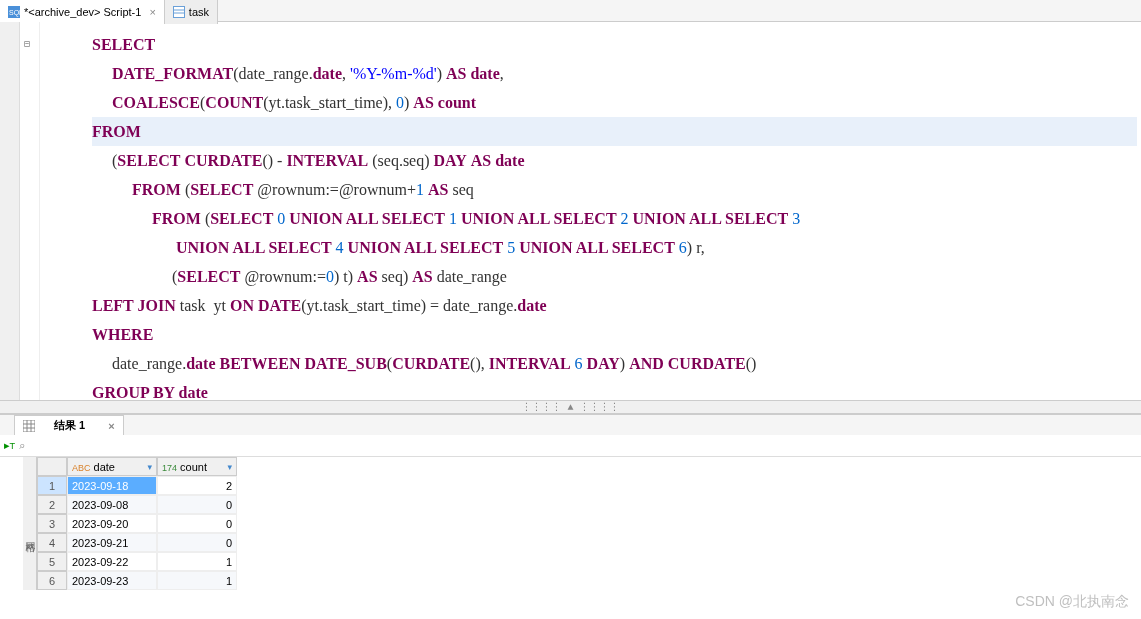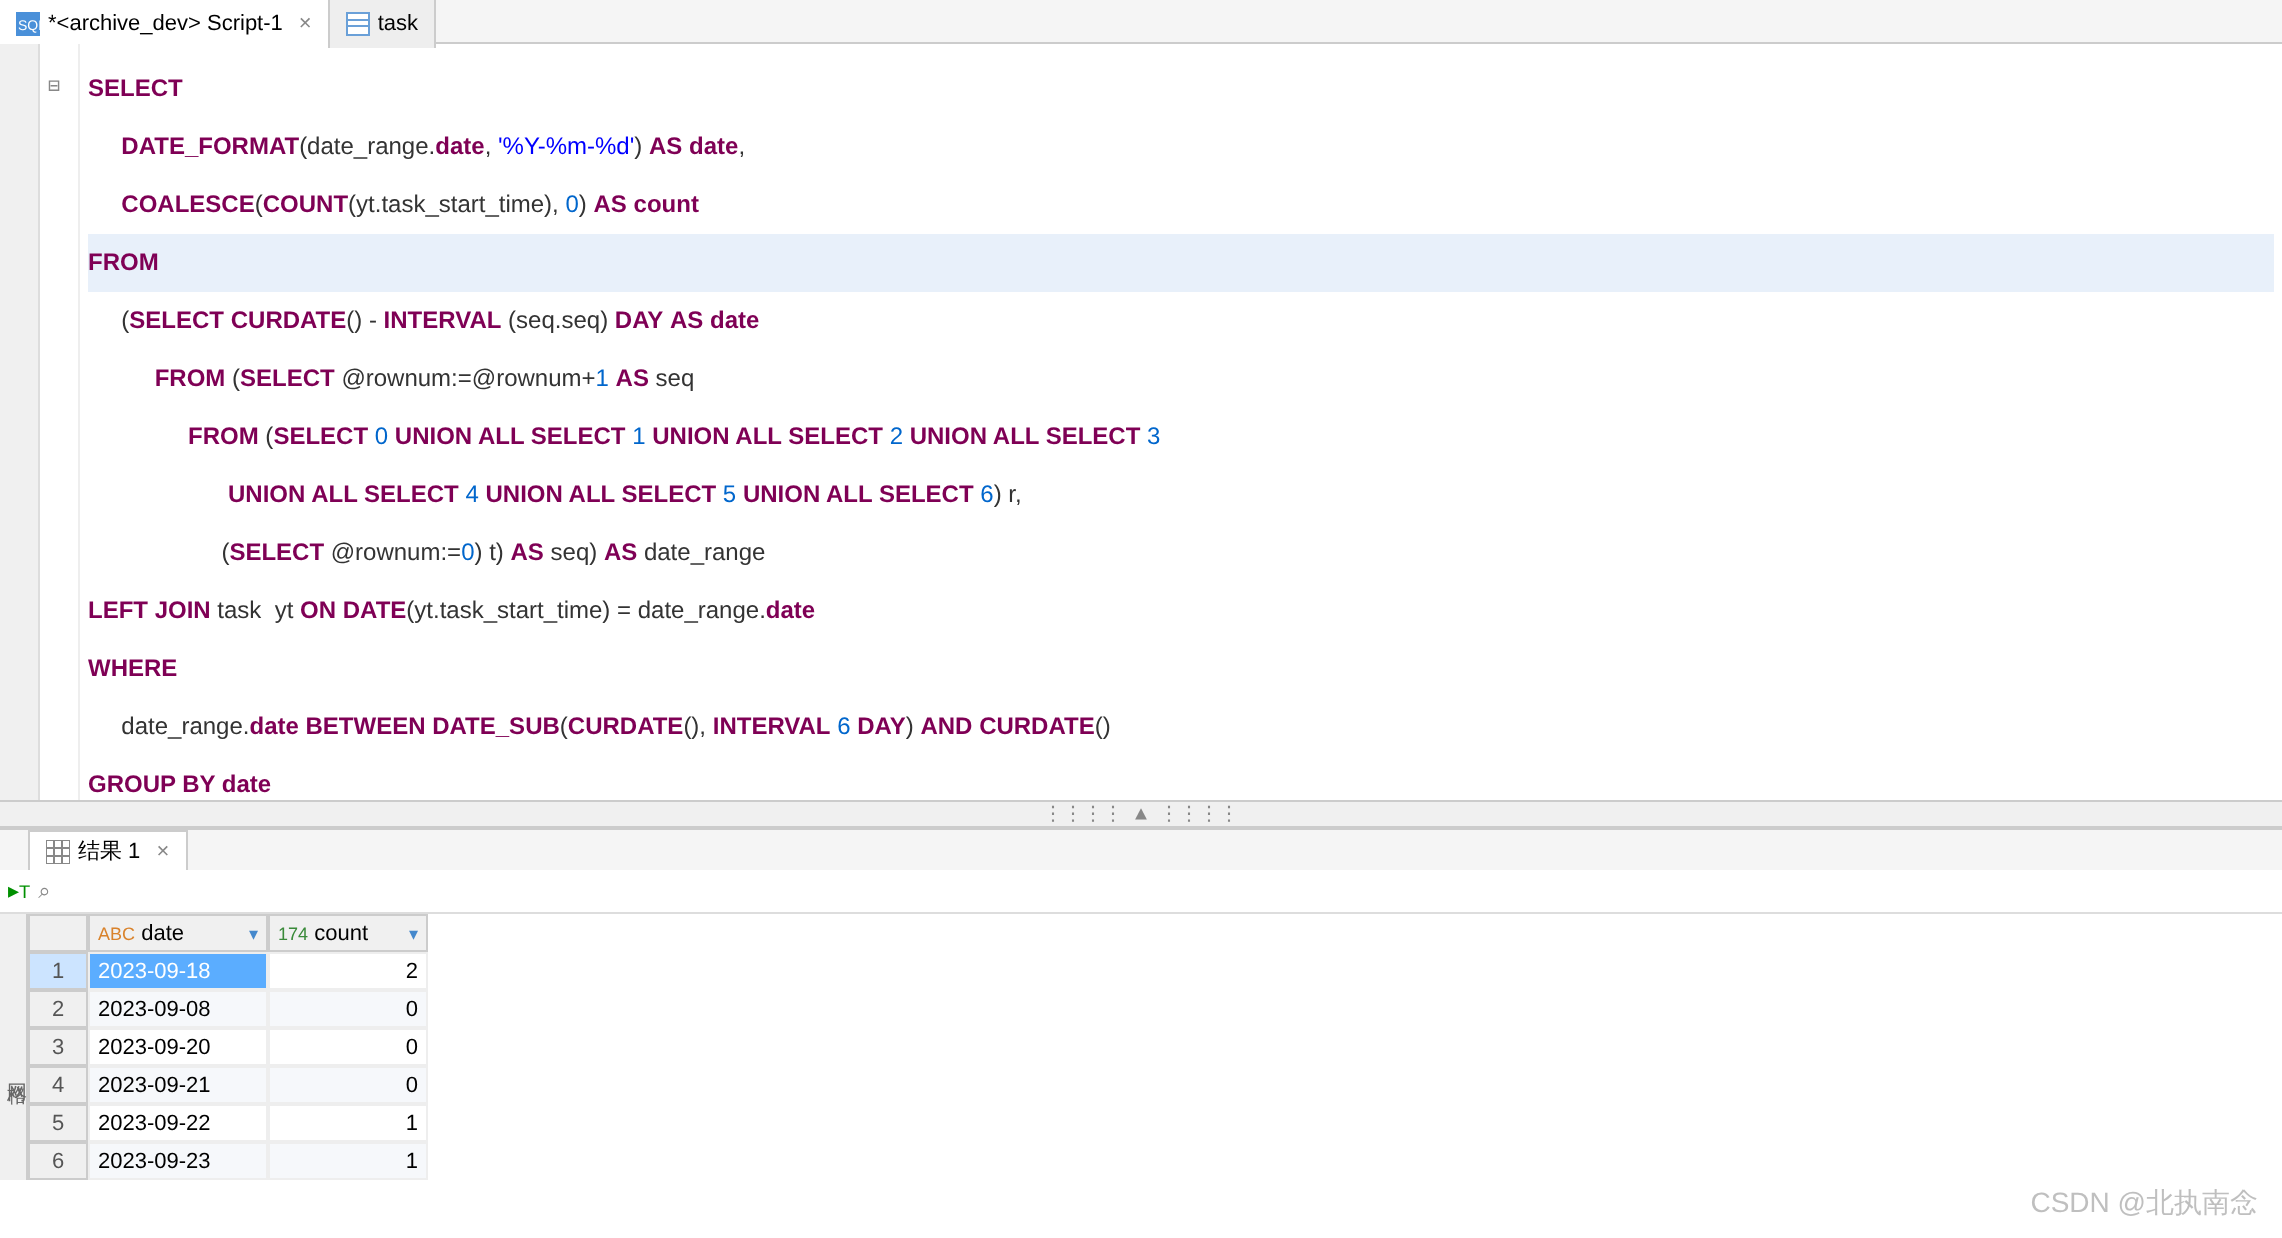--- a/index.html
+++ b/index.html
@@ -6,35 +6,35 @@
 body { font-family: Consolas, 'Courier New', monospace; font-size: 14px; background: #fff; width: 1141px; height: 619px; overflow: hidden; position: relative; }
 .tab-bar { display: flex; background: #f5f5f5; border-bottom: 1px solid #ccc; height: 22px; font-family: Tahoma, sans-serif; font-size: 11px; }
 .tab { display: flex; align-items: center; padding: 12px 8px; border-right: 1px solid #ccc; background: #fff; gap: 4px; cursor: pointer; }
 .tab-inactive { background: #eee; }
 .tab-icon { width: 12px; height: 12px; display: inline-flex; align-items: center; justify-content: center; }
 .tab-close { margin-left: 4px; color: #888; cursor: pointer; }
 .editor-container { display: flex; height: 378px; }
 .sidebar { width: 20px; background: #f0f0f0; border-right: 1px solid #ddd; }
 .gutter { width: 20px; border-right: 1px solid #eee; padding-top: 8px; }
 .fold { color: #888; font-size: 10px; padding-left: 4px; line-height: 29px; }
-.code-area { flex: 1; padding: 8px 4px; font-size: 12px; line-height: 29px; font-family: Liberation Sans, sans-serif; overflow: hidden; white-space: pre; cursor: text; }
+.code-area { flex: 1; padding: 8px 4px; font-size: 16px; line-height: 29px; font-family: Liberation Serif, serif; overflow: hidden; white-space: pre; cursor: text; margin-left: 48px; }
 .line { display: block; }
 .line-highlight { background: #e8f0fa; }
 .kw { color: #7f0055; font-weight: bold; }
 .num { color: #0066cc; }
 .str { color: #0000ff; }
 .op { color: #333; }
 .splitter { height: 14px; background: #f0f0f0; border-top: 1px solid #ccc; border-bottom: 1px solid #ccc; text-align: center; font-size: 10px; color: #888; cursor: ns-resize; display: flex; align-items: center; justify-content: center; }
 .results-panel { border-top: 1px solid #ccc; }
 .results-tab-bar { display: flex; background: #f5f5f5; height: 20px; font-family: Tahoma, sans-serif; font-size: 11px; }
-.results-tab { display: flex; align-items: center; padding: 2px 8px; background: #fff; border: 1px solid #ccc; border-bottom: none; gap: 4px; cursor: pointer; }
+.results-tab { display: flex; align-items: center; padding: 2px 8px; background: #fff; border: 1px solid #ccc; border-bottom: none; gap: 19px; cursor: pointer; font-weight: bold; }
 .query-bar { display: flex; align-items: center; height: 22px; font-family: Tahoma, sans-serif; font-size: 11px; background: #fff; border-bottom: 1px solid #ddd; padding: 0 4px; gap: 4px; }
 .query-text { color: #009000; font-family: Consolas, monospace; overflow: hidden; white-space: nowrap; max-width: 360px; }
 .filter-input { flex: 1; border: none; font-style: italic; color: #888; font-family: Tahoma, sans-serif; font-size: 11px; outline: none; padding: 2px; }
-.grid-container { display: flex; }
+.grid-container { display: flex; margin-left: 23px; }
 .grid-sidebar { width: 14px; background: #f0f0f0; border-right: 1px solid #ccc; font-size: 10px; writing-mode: vertical-rl; text-align: center; padding-top: 20px; color: #666; }
 .grid { font-family: Tahoma, sans-serif; font-size: 11px; }
 .grid-row { display: flex; height: 19px; }
 .grid-header { background: #f0f0f0; font-weight: normal; }
 .grid-header .cell { border: 1px solid #ccc; display: flex; align-items: center; justify-content: space-between; padding: 0 4px; }
 .grid-header .cell-arrow { color: #4488cc; font-size: 9px; }
 .rownum { width: 30px; background: #f0f0f0; border: 1px solid #ccc; text-align: center; display: flex; align-items: center; justify-content: center; color: #555; }
 .cell { border: 1px solid #eee; padding: 0 4px; display: flex; align-items: center; }
 .cell-date { width: 90px; }
 .cell-count { width: 80px; justify-content: flex-end; }

